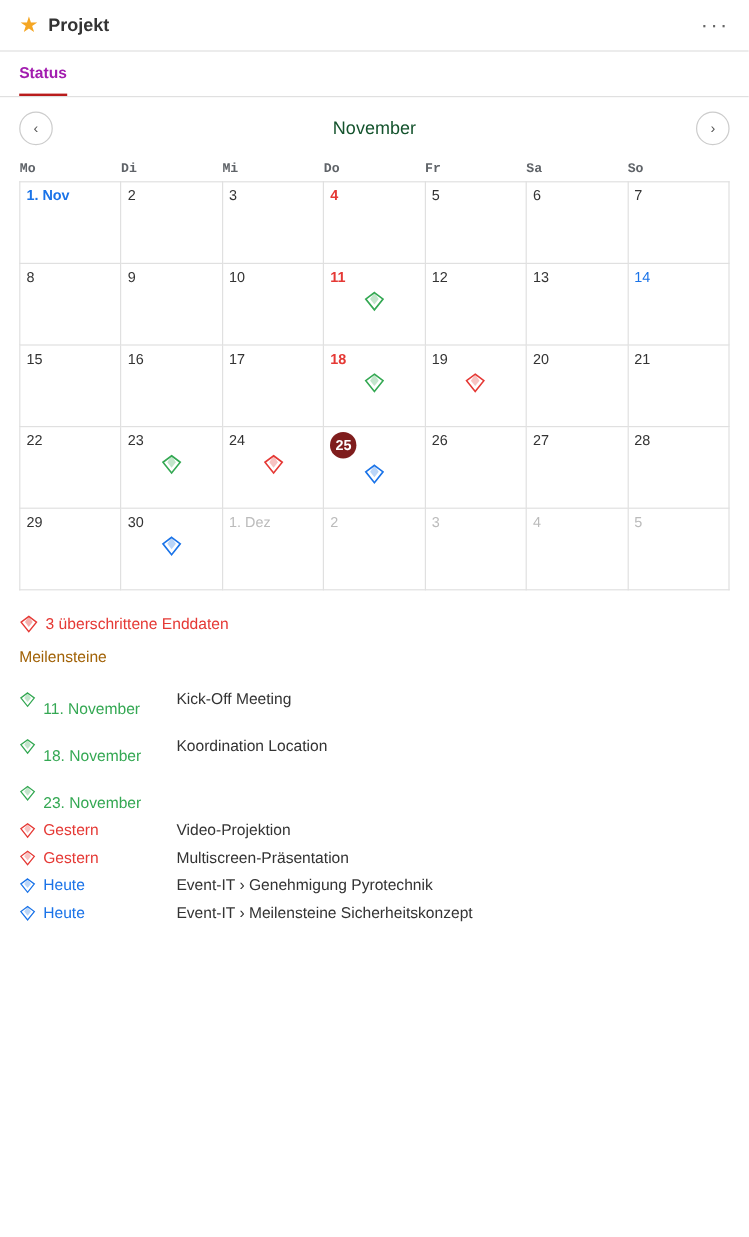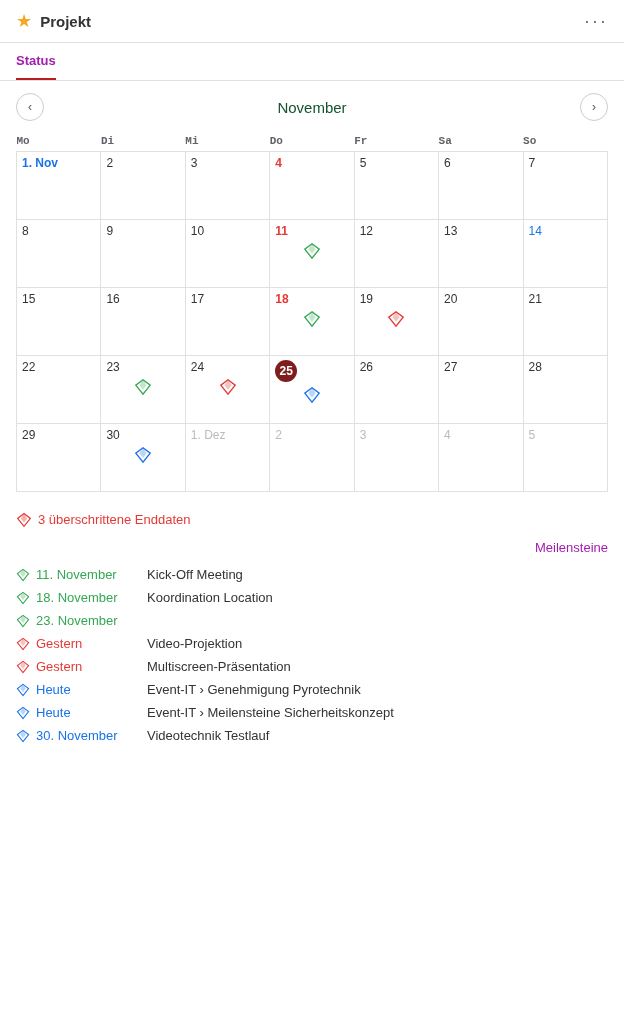--- a/index.html
+++ b/index.html
@@ -137,37 +137,36 @@
       display: flex;
       align-items: flex-start;
       gap: 6px;
       margin-bottom: 12px;
       font-size: 13px;
       color: #e53935;
       font-weight: 500;
     }
     .milestones-label {
       font-size: 13px;
-      color: #a21caf;
+      color: #a16207;
       margin-bottom: 8px;
-      text-align: right;
     }
     .milestone-item {
       display: flex;
       align-items: center;
       gap: 6px;
       padding: 4px 0;
       font-size: 13px;
     }
     .milestone-date {
       min-width: 105px;
       color: #e53935;
       font-weight: 400;
     }
-    .milestone-date.green { color: #34a853; }
+    .milestone-date.green { color: #34a853; margin-top: 16px; }
     .milestone-date.blue { color: #1a73e8; }
     .milestone-name { color: #333; }
   </style>
 </head>
 <body>
 
 <div class="header">
   <div class="header-left">
     <span class="star-icon">★</span>
     <span class="header-title">Projekt</span>
@@ -424,21 +423,13 @@
     <span class="milestone-name">Event-IT › Genehmigung Pyrotechnik</span>
   </div>
   <div class="milestone-item">
     <svg width="14" height="14" viewBox="0 0 20 20">
         <polygon points="10,2 18,8 10,18 2,8" fill="none" stroke="#1a73e8" stroke-width="1.5"></polygon>
         <polygon points="10,2 14,8 10,13 6,8" fill="#1a73e8" opacity="0.3"></polygon>
       </svg>
     <span class="milestone-date blue">Heute</span>
     <span class="milestone-name">Event-IT › Meilensteine Sicherheitskonzept</span>
   </div>
-  <div class="milestone-item">
-    <svg width="14" height="14" viewBox="0 0 20 20">
-        <polygon points="10,2 18,8 10,18 2,8" fill="none" stroke="#1a73e8" stroke-width="1.5"></polygon>
-        <polygon points="10,2 14,8 10,13 6,8" fill="#1a73e8" opacity="0.3"></polygon>
-      </svg>
-    <span class="milestone-date blue">30. November</span>
-    <span class="milestone-name">Videotechnik Testlauf</span>
-  </div>
 </div>
 
 </body></html>

